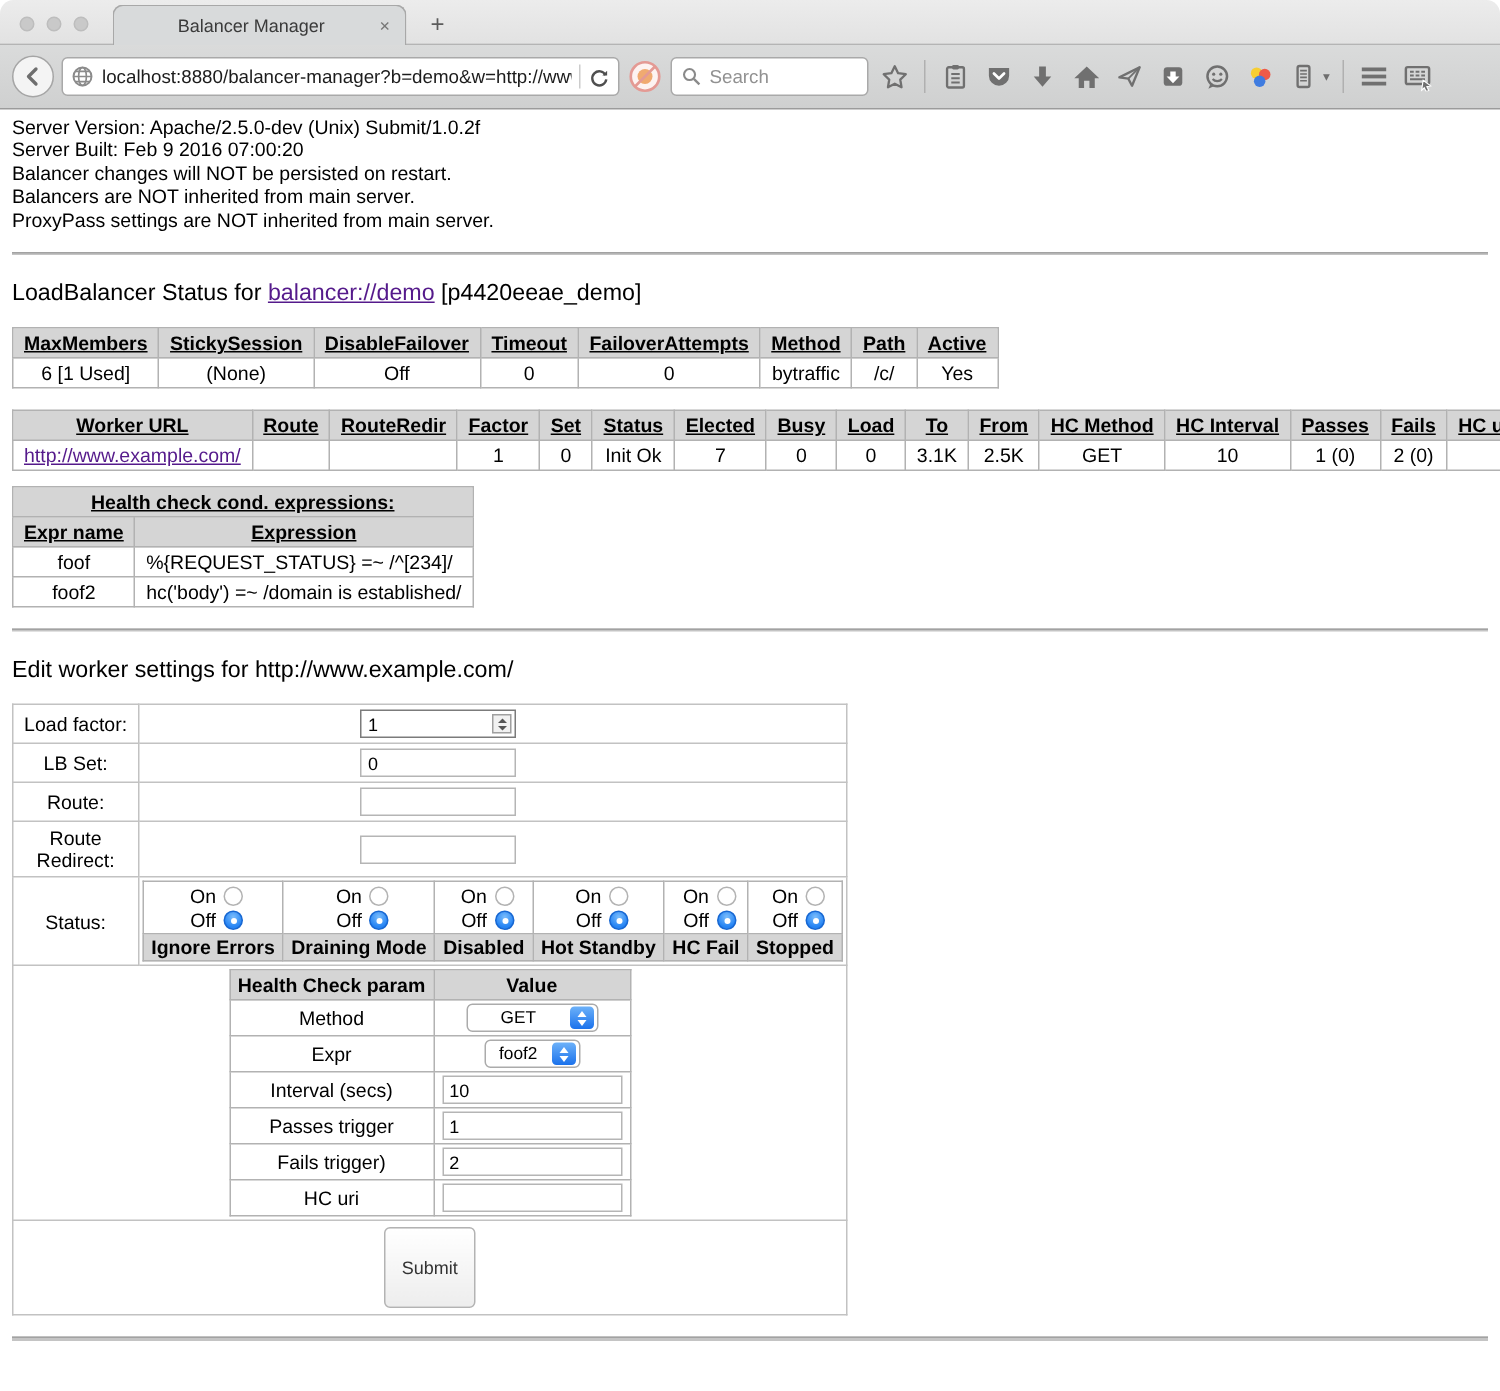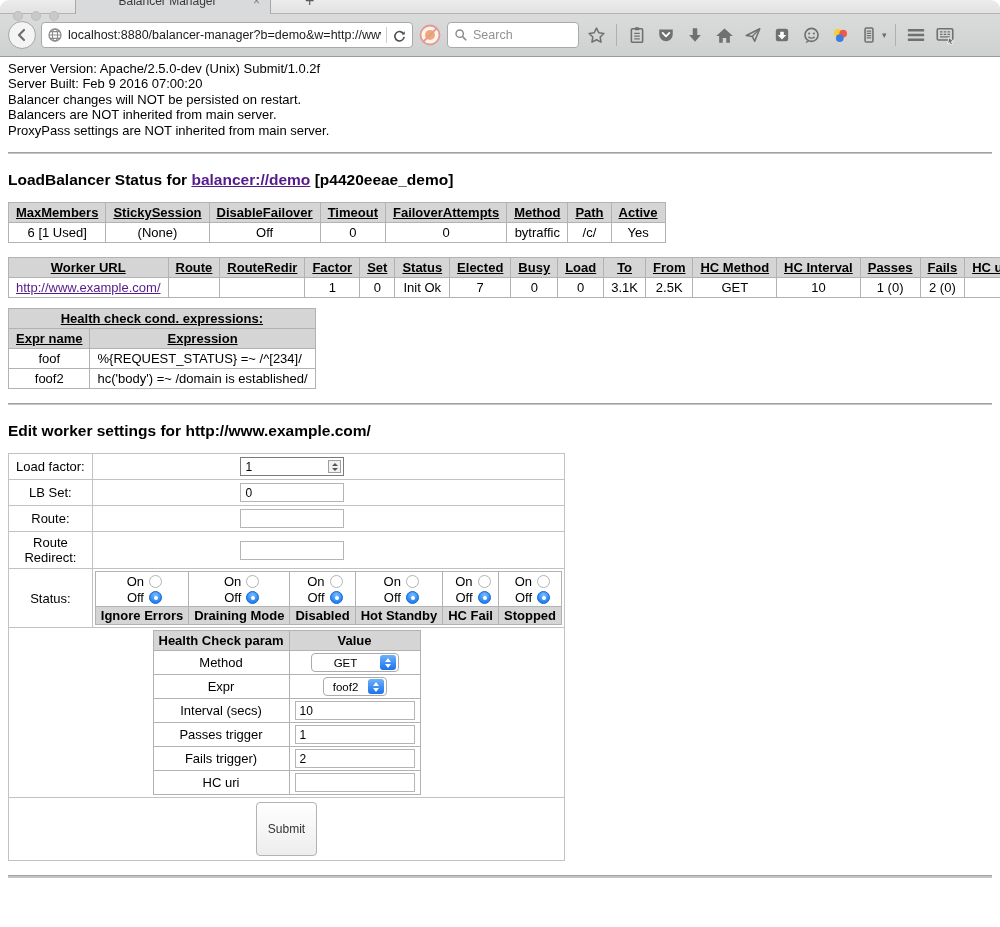--- a/index.html
+++ b/index.html
@@ -1,22 +1,22 @@
 <!DOCTYPE html>
 <html><head>
 <meta charset="utf-8">
 <style>
   * { box-sizing: border-box; }
   html,body { margin:0; padding:0; background:#fff; }
   body { width:1000px; height:927px; font-family:"Liberation Sans", sans-serif; }
   .window { width:1000px; height:927px; border-radius:9px 9px 0 0; overflow:hidden; background:#fff; }
 
   
-  .tabbar { height:14px; background:linear-gradient(#ececec,#e2e2e2); position:relative;
-            display:flex; align-items:flex-end; border-bottom:1px solid #b4b4b4;gap:18px; }
+  .tabbar { height:30px; background:linear-gradient(#ececec,#e2e2e2); position:relative;
+            display:flex; align-items:flex-end; border-bottom:1px solid #b4b4b4; }
   .traffic { position:absolute; left:13px; top:11px; display:flex; gap:8px; }
   .light { width:10px; height:10px; border-radius:50%; background:#c9c9c9; border:1px solid #bdbdbd; }
   .tab { margin-left:75px; width:196px; height:27px; background:#d8dadb; border:1px solid #a8a8a8;
          border-bottom:none; border-radius:7px 7px 0 0; display:flex; align-items:center;
          padding:0 8px; position:relative; z-index:2; margin-bottom:-1px; }
   .tab-title { flex:1; text-align:center; font-size:12px; color:#3a3a3a; white-space:nowrap; overflow:hidden; }
   .tab-close { font-size:12px; color:#777; padding:0 2px; cursor:default; }
   .newtab { font-size:16px; color:#5c5c5c; margin:0 0 3px 10px; padding:0 6px; }
 
   .toolbar { height:43px; background:linear-gradient(#dadbdb,#cfd0d0); border-bottom:1px solid #9b9b9b;
@@ -33,21 +33,21 @@
   .tb-icon { width:24px; height:26px; display:flex; align-items:center; justify-content:center; flex:0 0 auto; }
   .caret { font-size:9px; color:#6e6e6e; margin-left:-4px; }
   .sep { width:1px; height:22px; background:#b0b0b0; margin:0 3px; flex:0 0 auto; }
 
   
   .page { padding:4px 8px 0; color:#000; }
   h1 { font-size:24px; font-weight:bold; margin:21px 0 15px; }
   .info-line { font-size:13px; line-height:15.4px; }
   hr { border:none; height:2px; background:#c4c4c4; border-top:1px solid #a2a2a2; margin:14px 0; }
   hr.bottom { height:3px; }
-  h3 { font-size:15.5px; font-weight:bold; margin:17px 0 13px; }
+  h3 { font-size:15.5px; font-weight:normal; margin:17px 0 13px; }
   h3 a, a.worker-link { color:#551a8b; text-decoration:underline; }
 
   table.grid { border-collapse:collapse; border:1px solid #858585; margin-bottom:14px; }
   table.grid th, table.grid td { border:1px solid #b2b2b2; font-size:13px; padding:2px 7px; text-align:center; white-space:nowrap; }
   table.grid th { background:#d5d5d5; font-weight:bold;text-decoration:underline; }
   table.grid td.left { text-align:left; }
 
   
   table.form-table { border-collapse:collapse; border:1px solid #9a9a9a; width:557px; margin-bottom:12px; }
   table.form-table > tbody > tr > td { border:1px solid #c2c2c2; font-size:13px; padding:3px 4px; }

